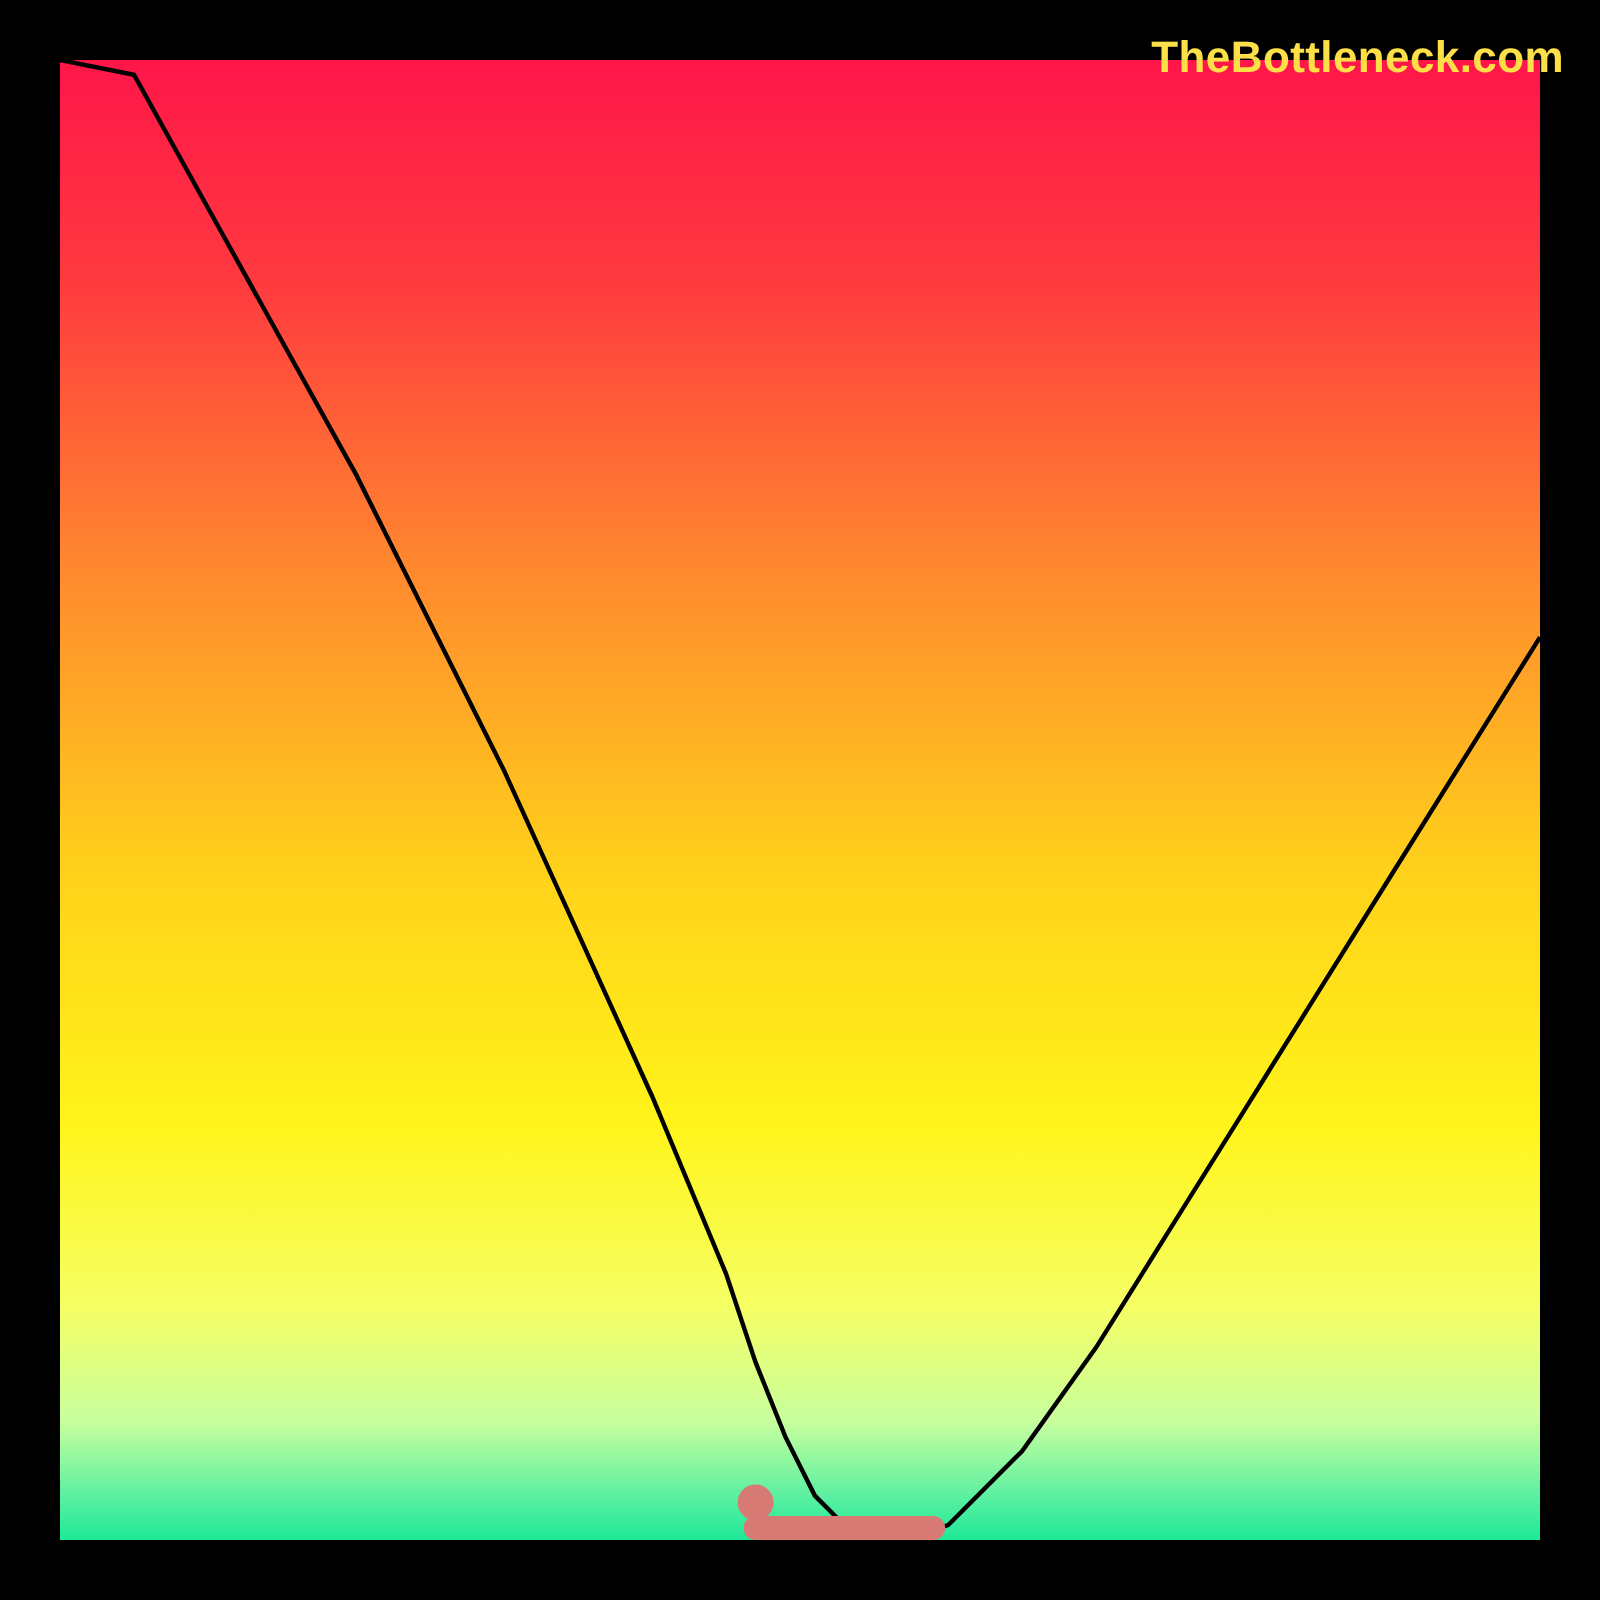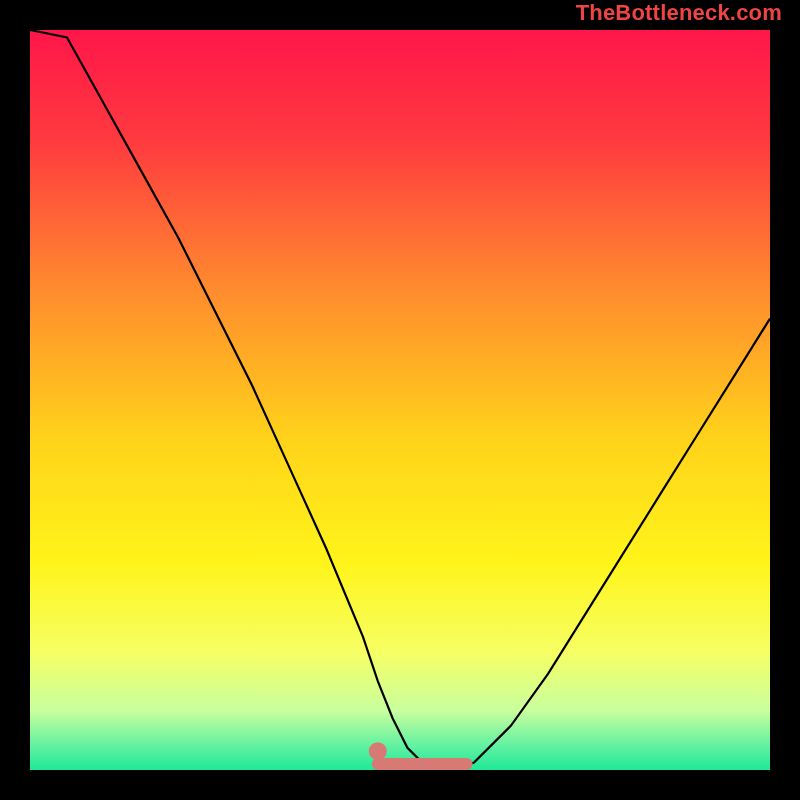--- a/index.html
+++ b/index.html
@@ -34,26 +34,26 @@
   }
   .curve-svg {
     position: absolute;
     left: 0;
     top: 0;
     width: 740px;
     height: 740px;
   }
   .watermark {
     position: absolute;
-    top: 0px;
+    top: 16px;
     right: 18px;
     font-family: Arial, Helvetica, sans-serif;
     font-size: 22px;
     font-weight: bold;
-    color: #ef4444;
+    color: #fde047;
     letter-spacing: 0.2px;
   }
 </style>
 </head>
 <body>
 
 <div class="frame">
   <div class="plot-area">
 
     <svg class="gradient-bg" viewBox="0 0 740 740" preserveAspectRatio="none">

